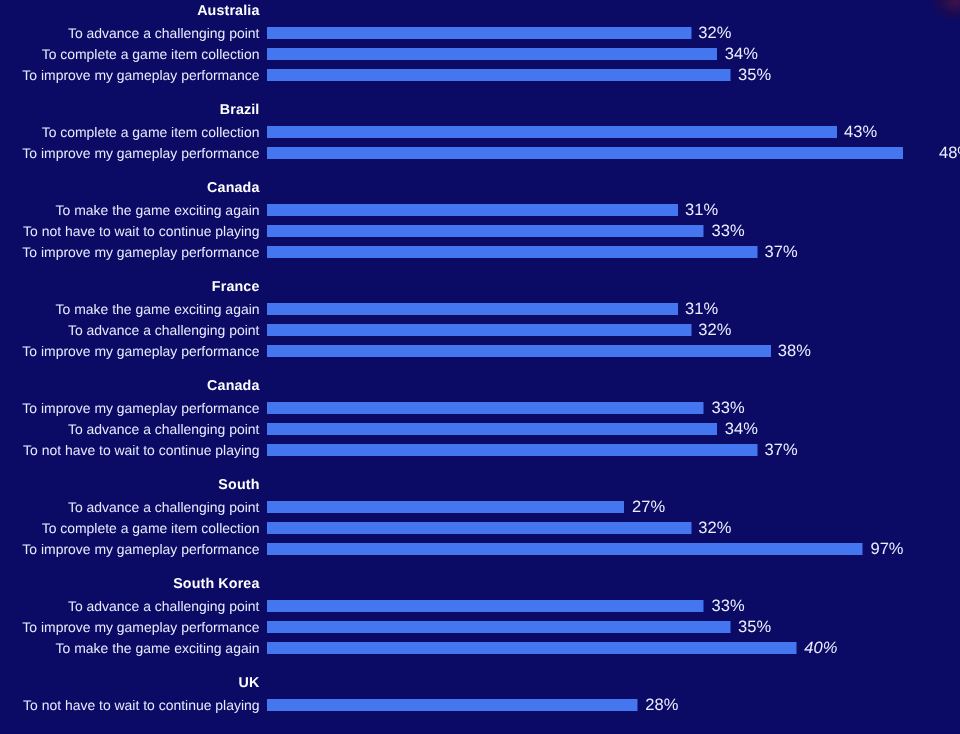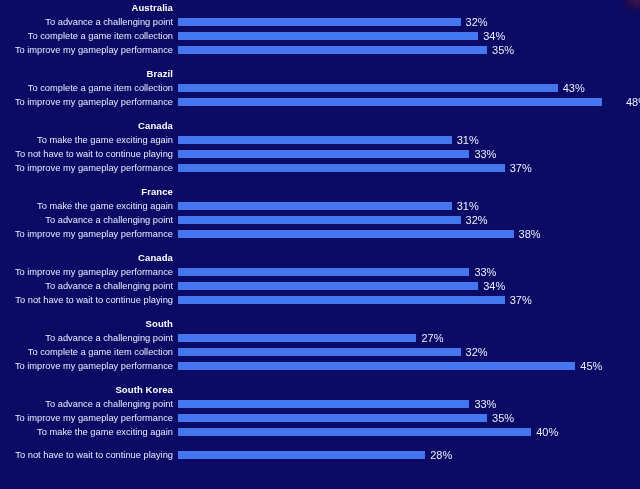--- a/index.html
+++ b/index.html
@@ -224,21 +224,21 @@
           <div class="row-label">To complete a game item collection</div>
           <div class="bar-zone">
             <div class="bar" style="width: 282.56px; background: rgb(67, 118, 239);"></div>
             <div class="bar-value" style="left: 287.56px;">32%</div>
           </div>
         </div>
         <div class="row">
           <div class="row-label">To improve my gameplay performance</div>
           <div class="bar-zone">
             <div class="bar" style="width: 397.35px; background: rgb(67, 118, 239);"></div>
-            <div class="bar-value" style="left: 402.35px;">45%</div>
+            <div class="bar-value" style="left: 402.35px;">97%</div>
           </div>
         </div>
       </div>
       <div class="group-gap"></div>
       <div class="group">
         <div class="group-header">South Korea</div>
         <div class="row">
           <div class="row-label">To advance a challenging point</div>
           <div class="bar-zone">
             <div class="bar" style="width: 291.39px; background: rgb(67, 118, 239);"></div>
@@ -249,26 +249,27 @@
           <div class="row-label">To improve my gameplay performance</div>
           <div class="bar-zone">
             <div class="bar" style="width: 309.05px; background: rgb(67, 118, 239);"></div>
             <div class="bar-value" style="left: 314.05px;">35%</div>
           </div>
         </div>
         <div class="row">
           <div class="row-label">To make the game exciting again</div>
           <div class="bar-zone">
             <div class="bar" style="width: 353.2px; background: rgb(67, 118, 239);"></div>
-            <div class="bar-value" style="left: 358.2px;">40%</div>
-          </div>
-        </div>
-      </div>
-      <div class="group-gap"></div>
-      <div class="group">
+            <div class="bar-value" style="left: 358.2px; font-style: italic;">40%</div>
+          </div>
+        </div>
+      </div>
+      <div class="group-gap"></div>
+      <div class="group">
+        <div class="group-header">UK</div>
         <div class="row">
           <div class="row-label">To not have to wait to continue playing</div>
           <div class="bar-zone">
             <div class="bar" style="width: 247.24px; background: rgb(67, 118, 239);"></div>
             <div class="bar-value" style="left: 252.24px;">28%</div>
           </div>
         </div>
       </div>
     </div>
 

